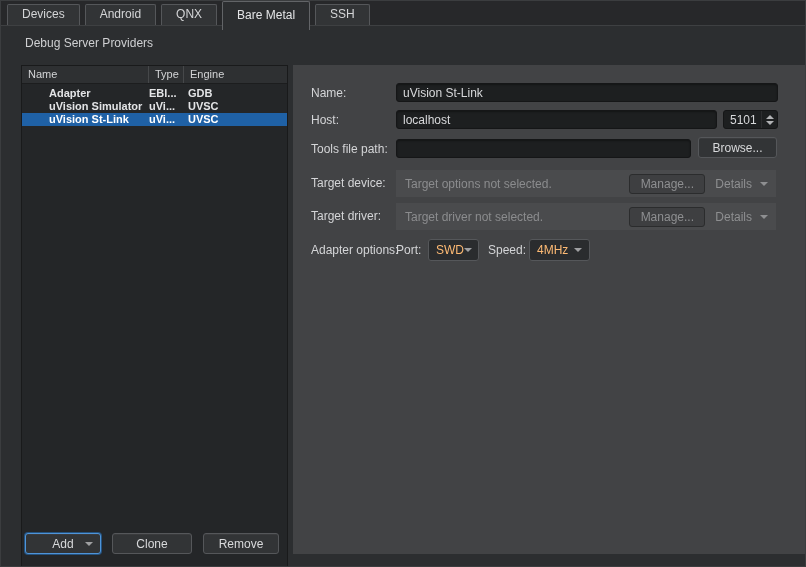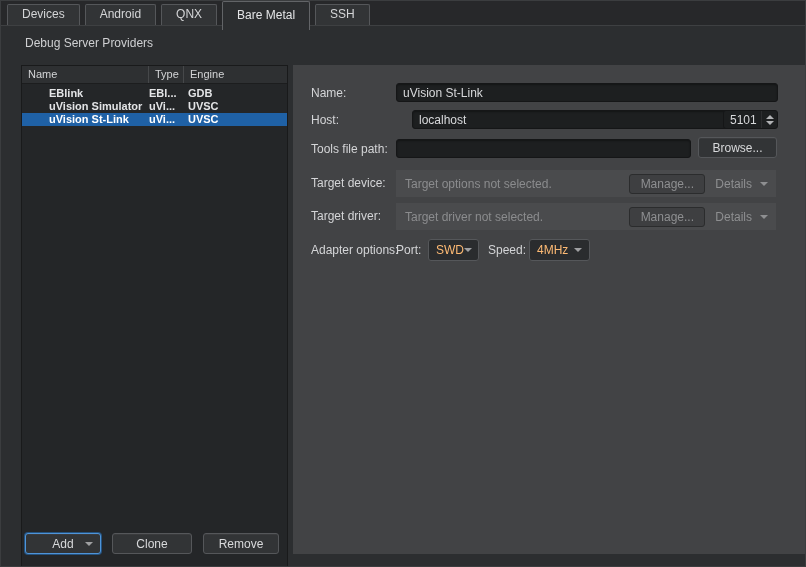--- a/index.html
+++ b/index.html
@@ -122,21 +122,21 @@
   <div class="section-title">Debug Server Providers</div>
 
   <div class="ptable">
     <div class="thead">
       <div class="th th-name">Name</div>
       <div class="th th-type">Type</div>
       <div class="th th-engine">Engine</div>
     </div>
     <div class="tbody">
       <div class="trow">
-        <div class="c-name">EBlink</div>
+        <div class="c-name">Adapter</div>
         <div class="c-type">EBl...</div>
         <div class="c-engine">GDB</div>
       </div>
       <div class="trow">
         <div class="c-name">uVision Simulator</div>
         <div class="c-type">uVi...</div>
         <div class="c-engine">UVSC</div>
       </div>
       <div class="trow selected">
         <div class="c-name">uVision St-Link</div>
@@ -158,21 +158,21 @@
       <span>Remove</span>
     </div>
   </div>
 
   <div class="panel">
 
     <div class="flabel" style="top:21px;">Name:</div>
     <input class="tinput" style="left: 103px; top: 18px; width: 382px;" type="text" value="uVision St-Link">
 
     <div class="flabel" style="top:48px;">Host:</div>
-    <input class="tinput" style="left: 103px; top: 45px; width: 321px; margin-left: 16px;" type="text" value="localhost">
+    <input class="tinput" style="left: 103px; top: 45px; width: 321px;" type="text" value="localhost">
     <div class="spin">
       <div class="num">5101</div>
       <div class="spin-btns">
         <div class="tri-up"></div>
         <div class="tri-dn"></div>
       </div>
     </div>
 
     <div class="flabel" style="top:77px;">Tools file path:</div>
     <input class="tinput" style="left: 103px; top: 74px; width: 295px;" type="text" value="">

